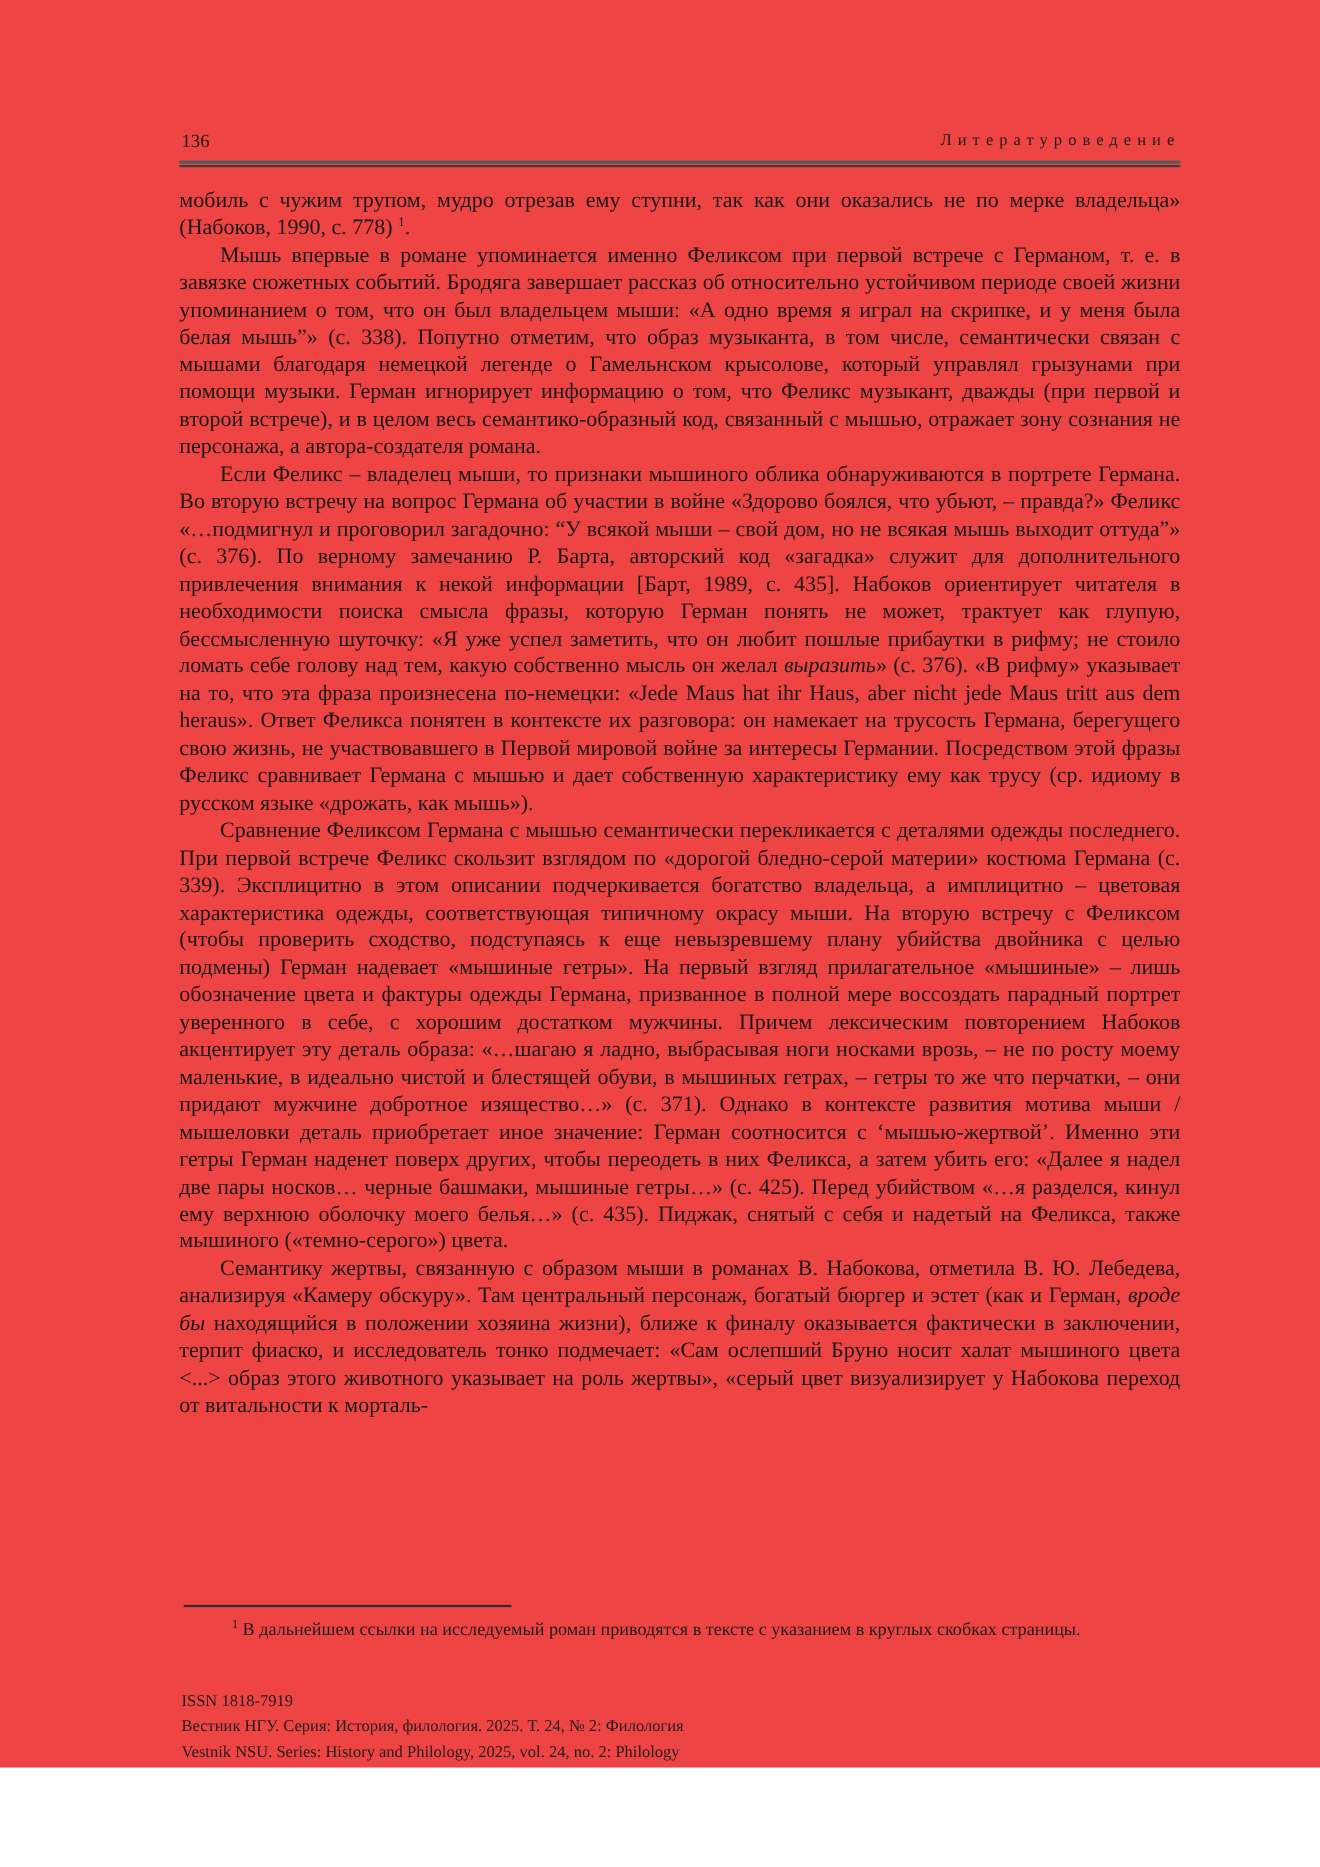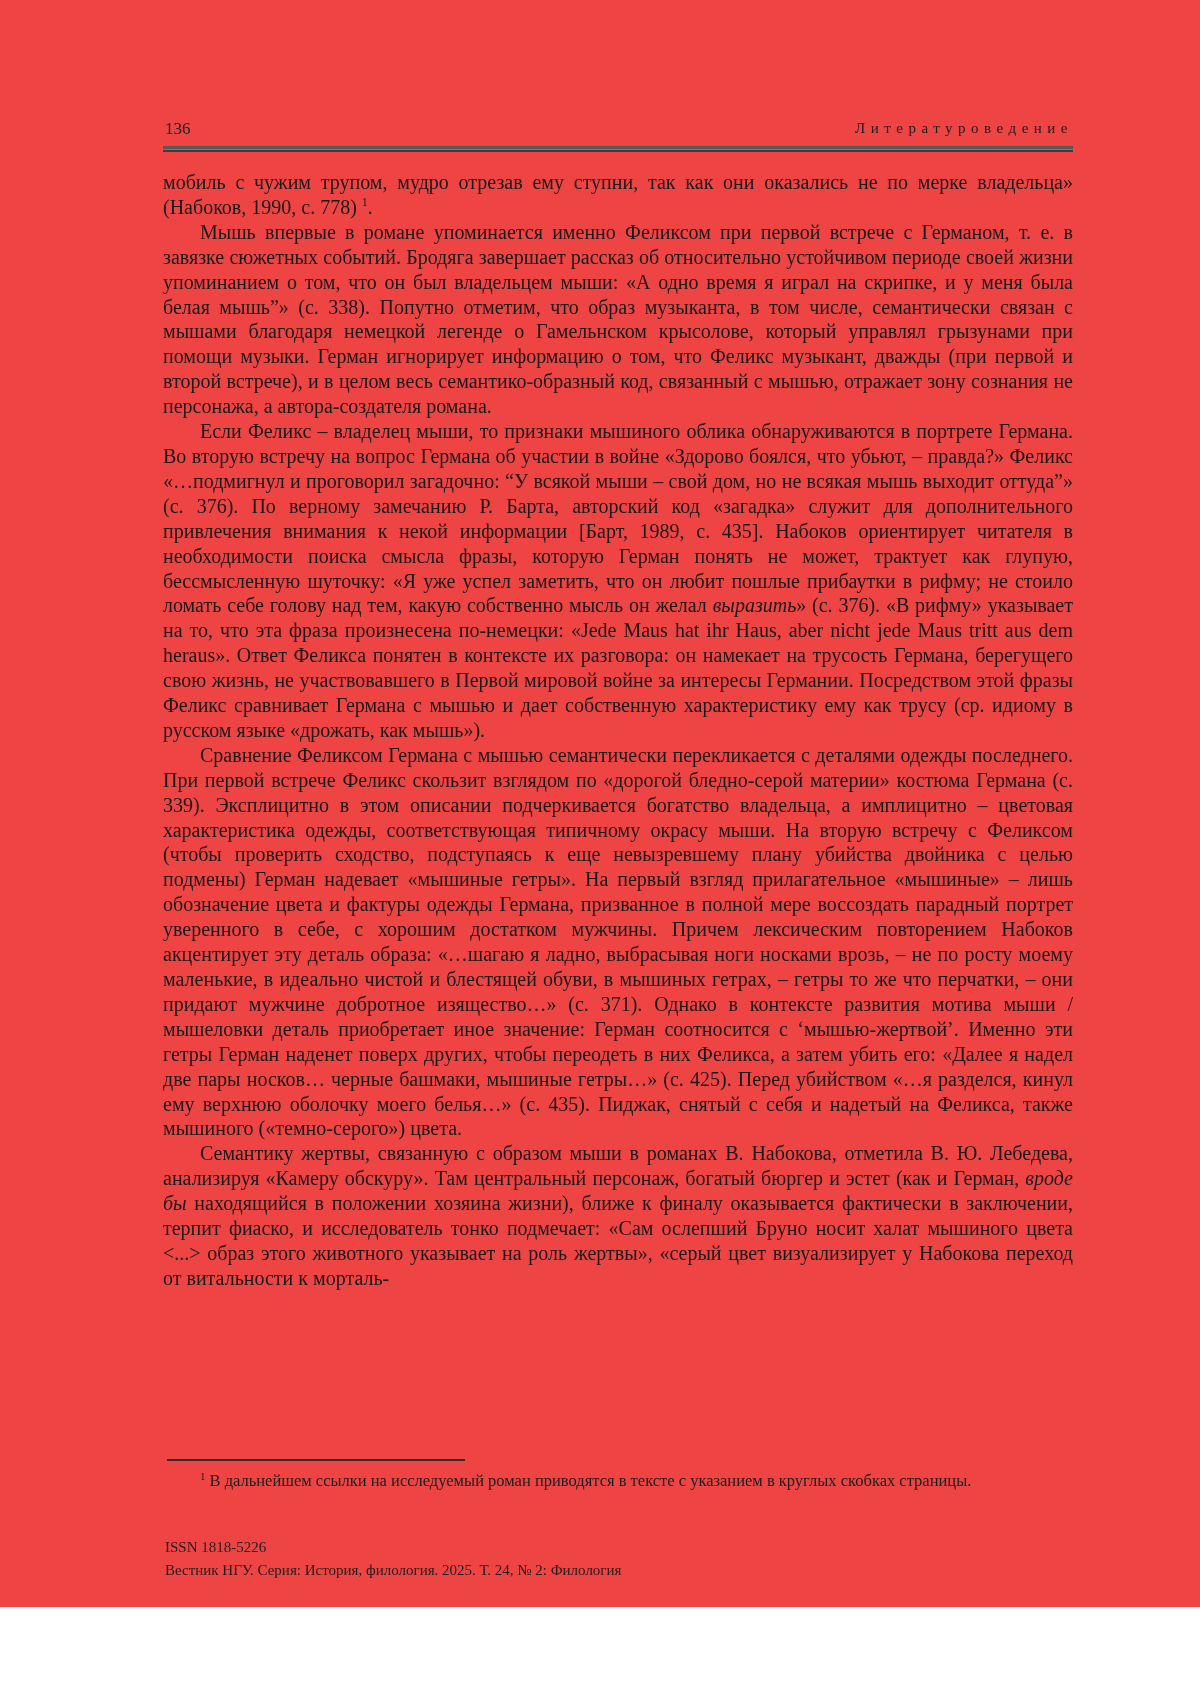--- a/index.html
+++ b/index.html
@@ -52,21 +52,21 @@
     line-height: 0;
     vertical-align: super;
   }
   .footnote-rule {
     position: absolute;
     top: 1459px; left: 167px; width: 298px;
     border-top: 2px solid #2e2e2e;
   }
   .footnote {
     position: absolute;
-    top: 1470px; left: 155px; width: 910px;
+    top: 1470px; left: 166px; width: 910px;
     font-size: 16.5px;
     line-height: 22px;
     text-indent: 45px;
     text-align: justify;
     color: #1c1c1c;
   }
   .footnote sup {
     font-size: 11px;
     line-height: 0;
     vertical-align: super;
@@ -101,17 +101,18 @@
       <p class="para indent"><span>Семантику жертвы, связанную с образом мыши в романах В. Набокова, отметила В. Ю. Лебедева, анализируя «Камеру обскуру». Там центральный персонаж, богатый бюргер и эстет (как и Герман, </span><em>вроде бы</em><span> находящийся в положении хозяина жизни), ближе к финалу оказывается фактически в заключении, терпит фиаско, и исследователь тонко подмечает: «Сам ослепший Бруно носит халат мышиного цвета &lt;...&gt; образ этого животного указывает на роль жертвы», «серый цвет визуализирует у Набокова переход от витальности к морталь-</span></p>
     </div>
 
   <div class="footnote-rule"></div>
 
   <div class="footnote">
     <sup>1</sup><span>В дальнейшем ссылки на исследуемый роман приводятся в тексте с указанием в круглых скобках страницы.</span>
   </div>
 
   <div class="footer">
-    <div>ISSN 1818-5226</div>
+    <div>ISSN 1818-7919</div>
     <div>Вестник НГУ. Серия: История, филология. 2025. Т. 24, № 2: Филология</div>
+    <div>Vestnik NSU. Series: History and Philology, 2025, vol. 24, no. 2: Philology</div>
   </div>
 
 </div>
 
 </body></html>

